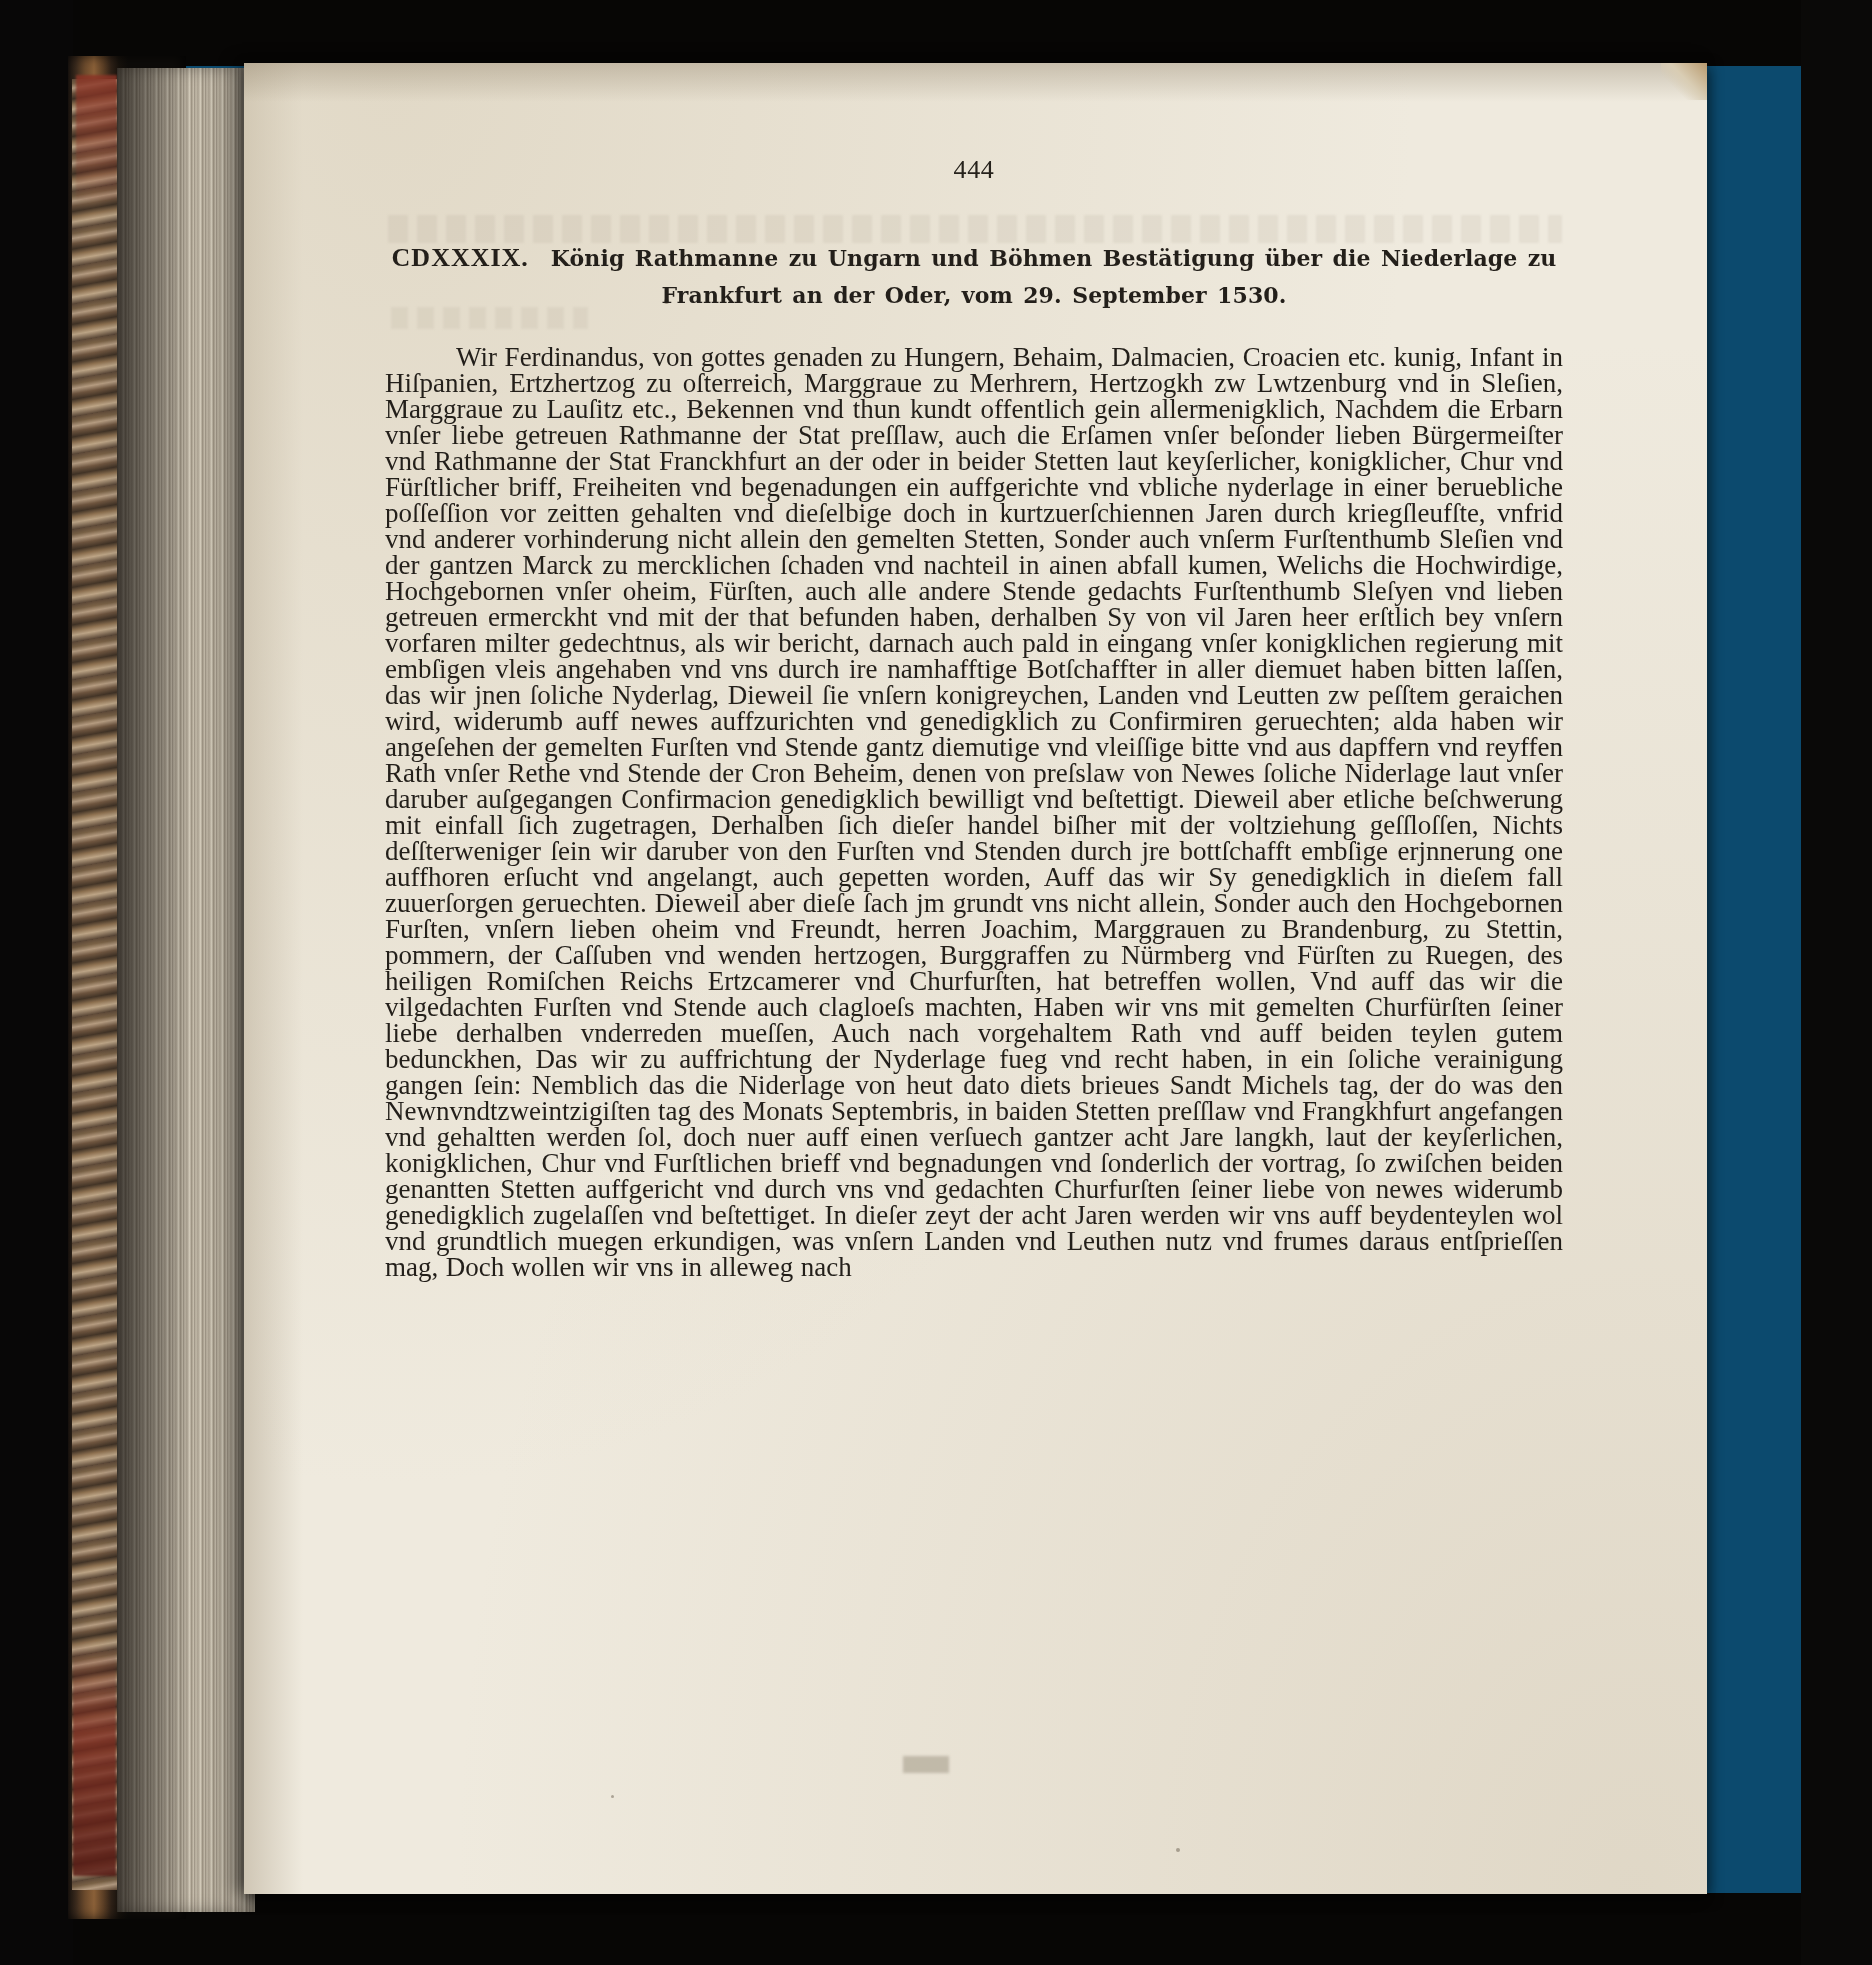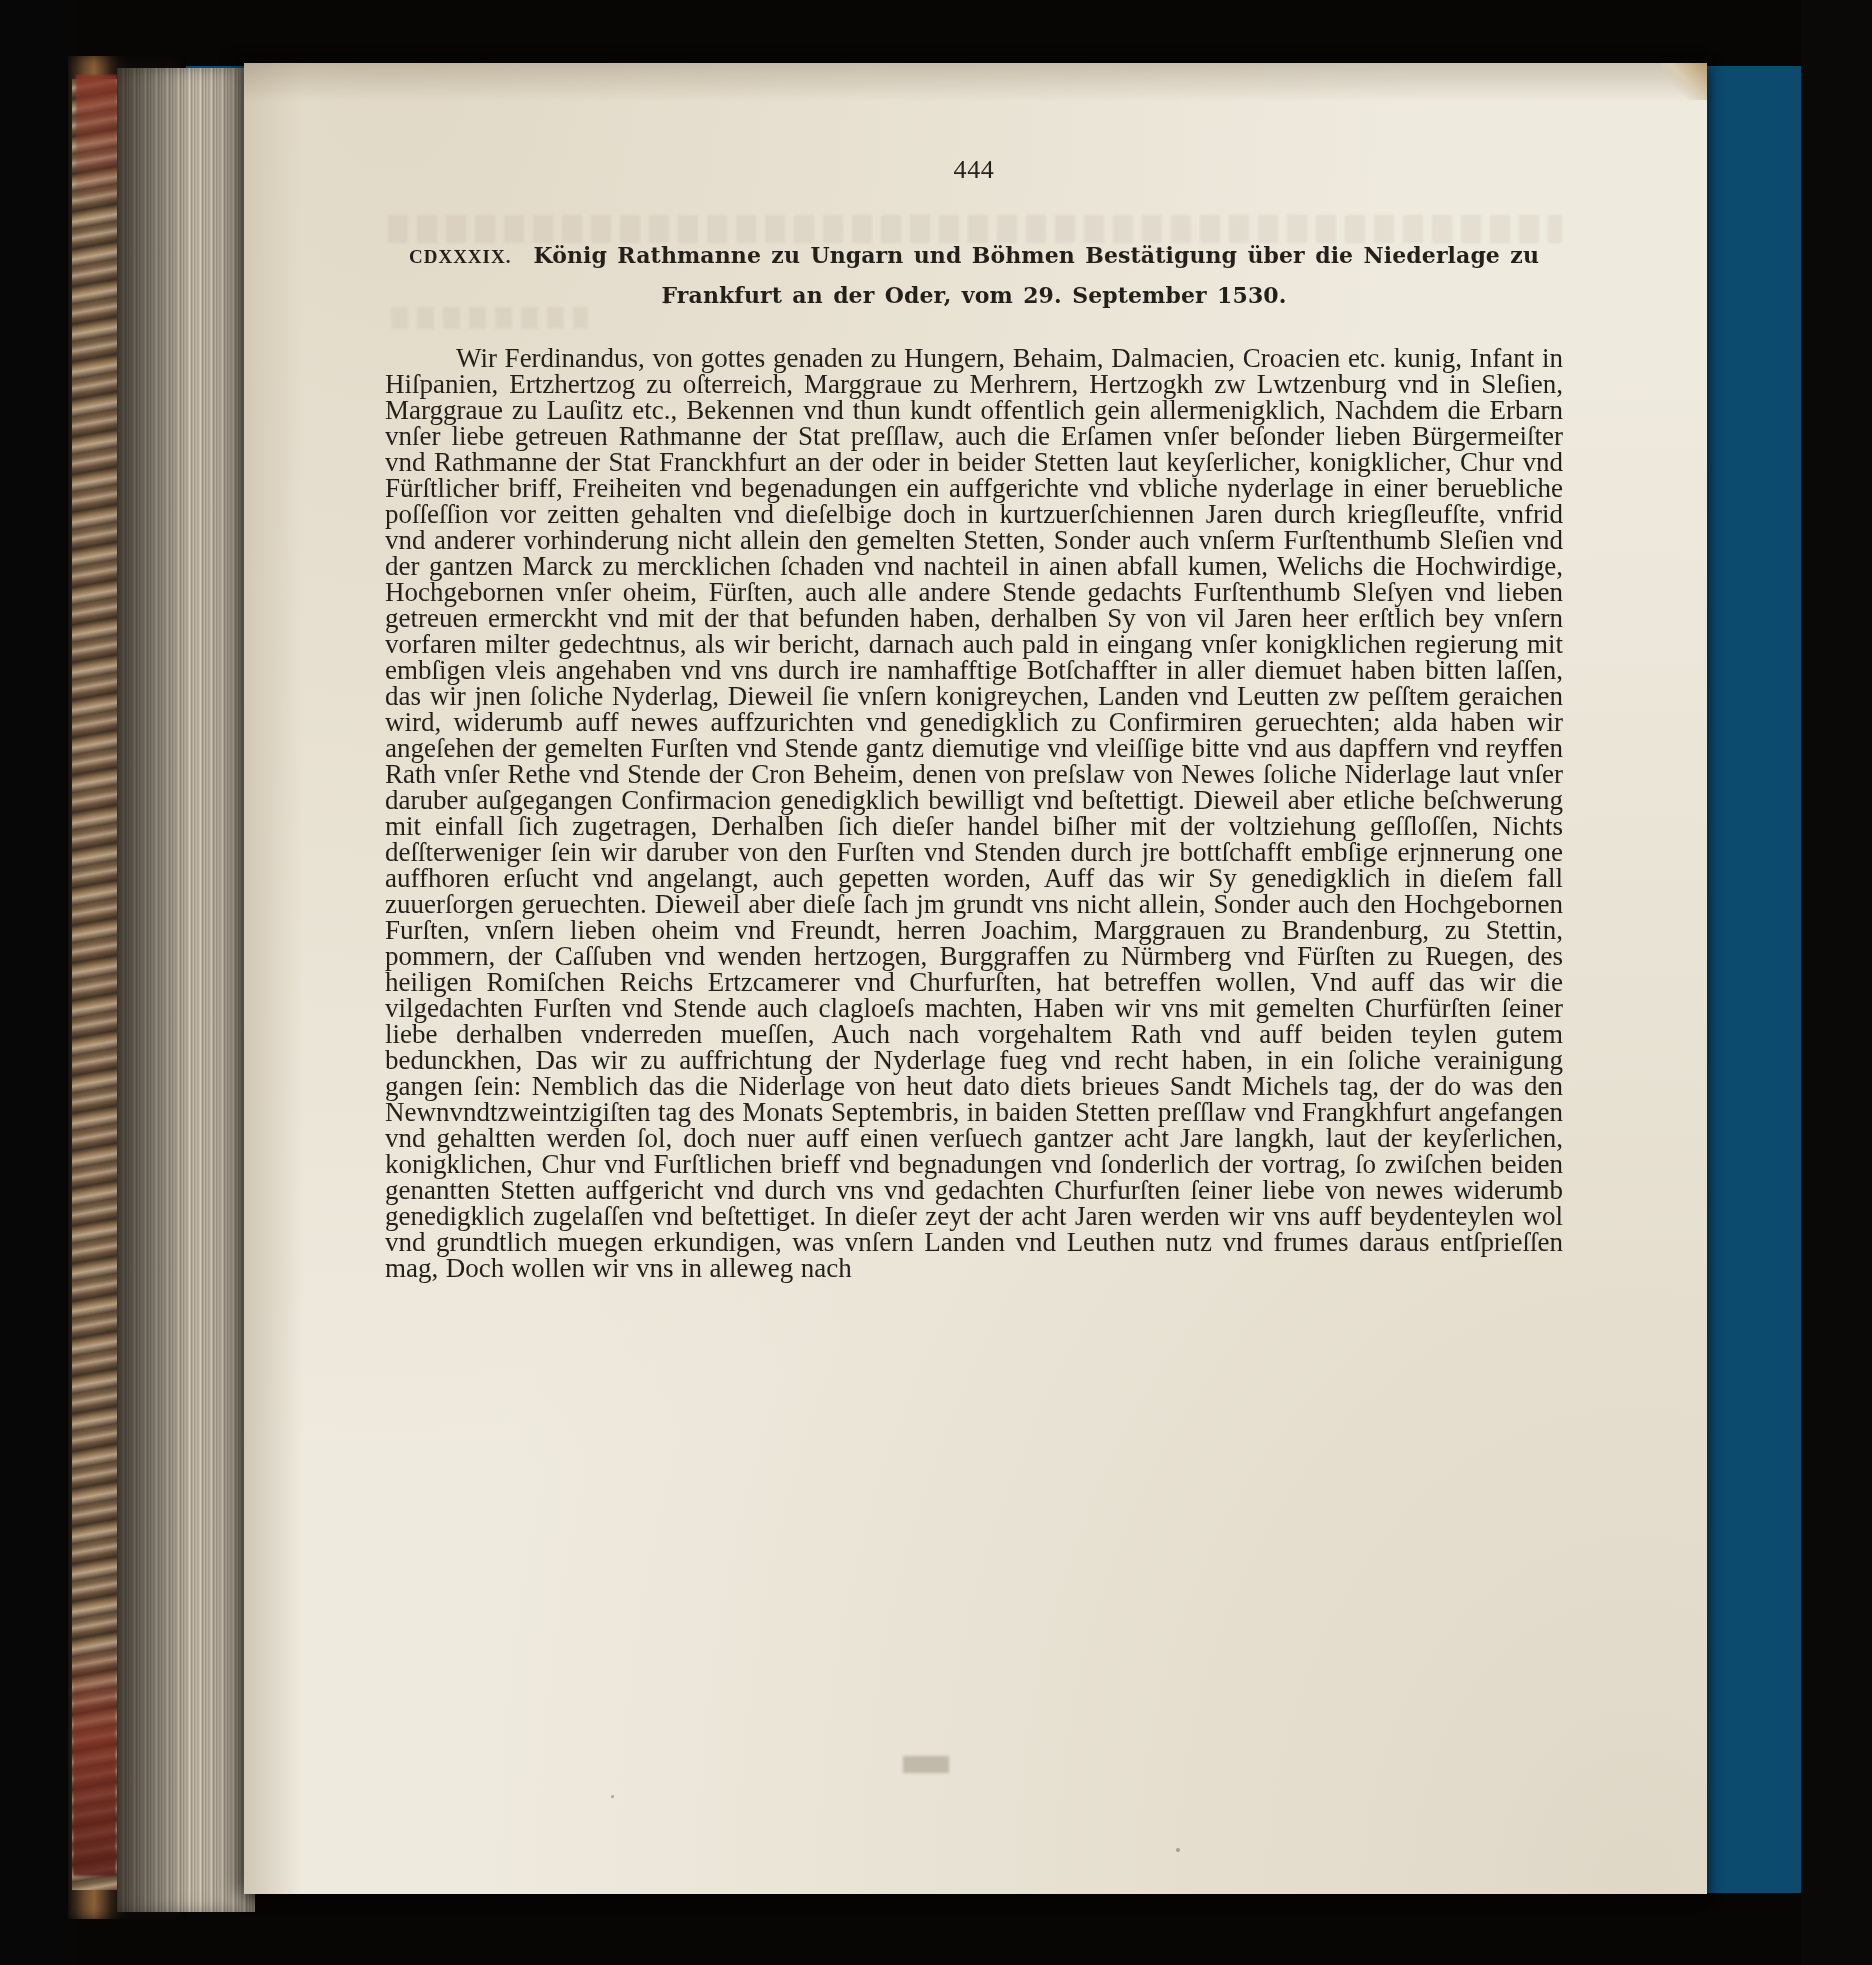--- a/index.html
+++ b/index.html
@@ -179,33 +179,33 @@
   }
 
   .doc-heading {
     text-align: center;
     margin: 0 0 34px 0;
     line-height: 1.38;
   }
   .doc-number {
     font-family: "Liberation Serif", serif;
     font-weight: bold;
-    font-size: 19px;
+    font-size: 26px;
     letter-spacing: 1px;
     margin-right: 22px;
   }
   .doc-title {
     font-family: "DejaVu Serif", serif;
     font-weight: bold;
     font-size: 22px;
     letter-spacing: 0.1px;
     word-spacing: 2.6px;
   }
   .doc-heading .line1 { display: block; }
-  .doc-heading .line2 { display: block; margin-top: 10px; }
+  .doc-heading .line2 { display: block; margin-top: 4px; }
 
   .body-text {
     font-family: Liberation Serif, serif;
     font-size: 27px;
     line-height: 26px;
     text-align: justify;
     text-indent: 71px;
     color: #231f1a;
     hyphens: manual;
     word-spacing: 0.7px;

